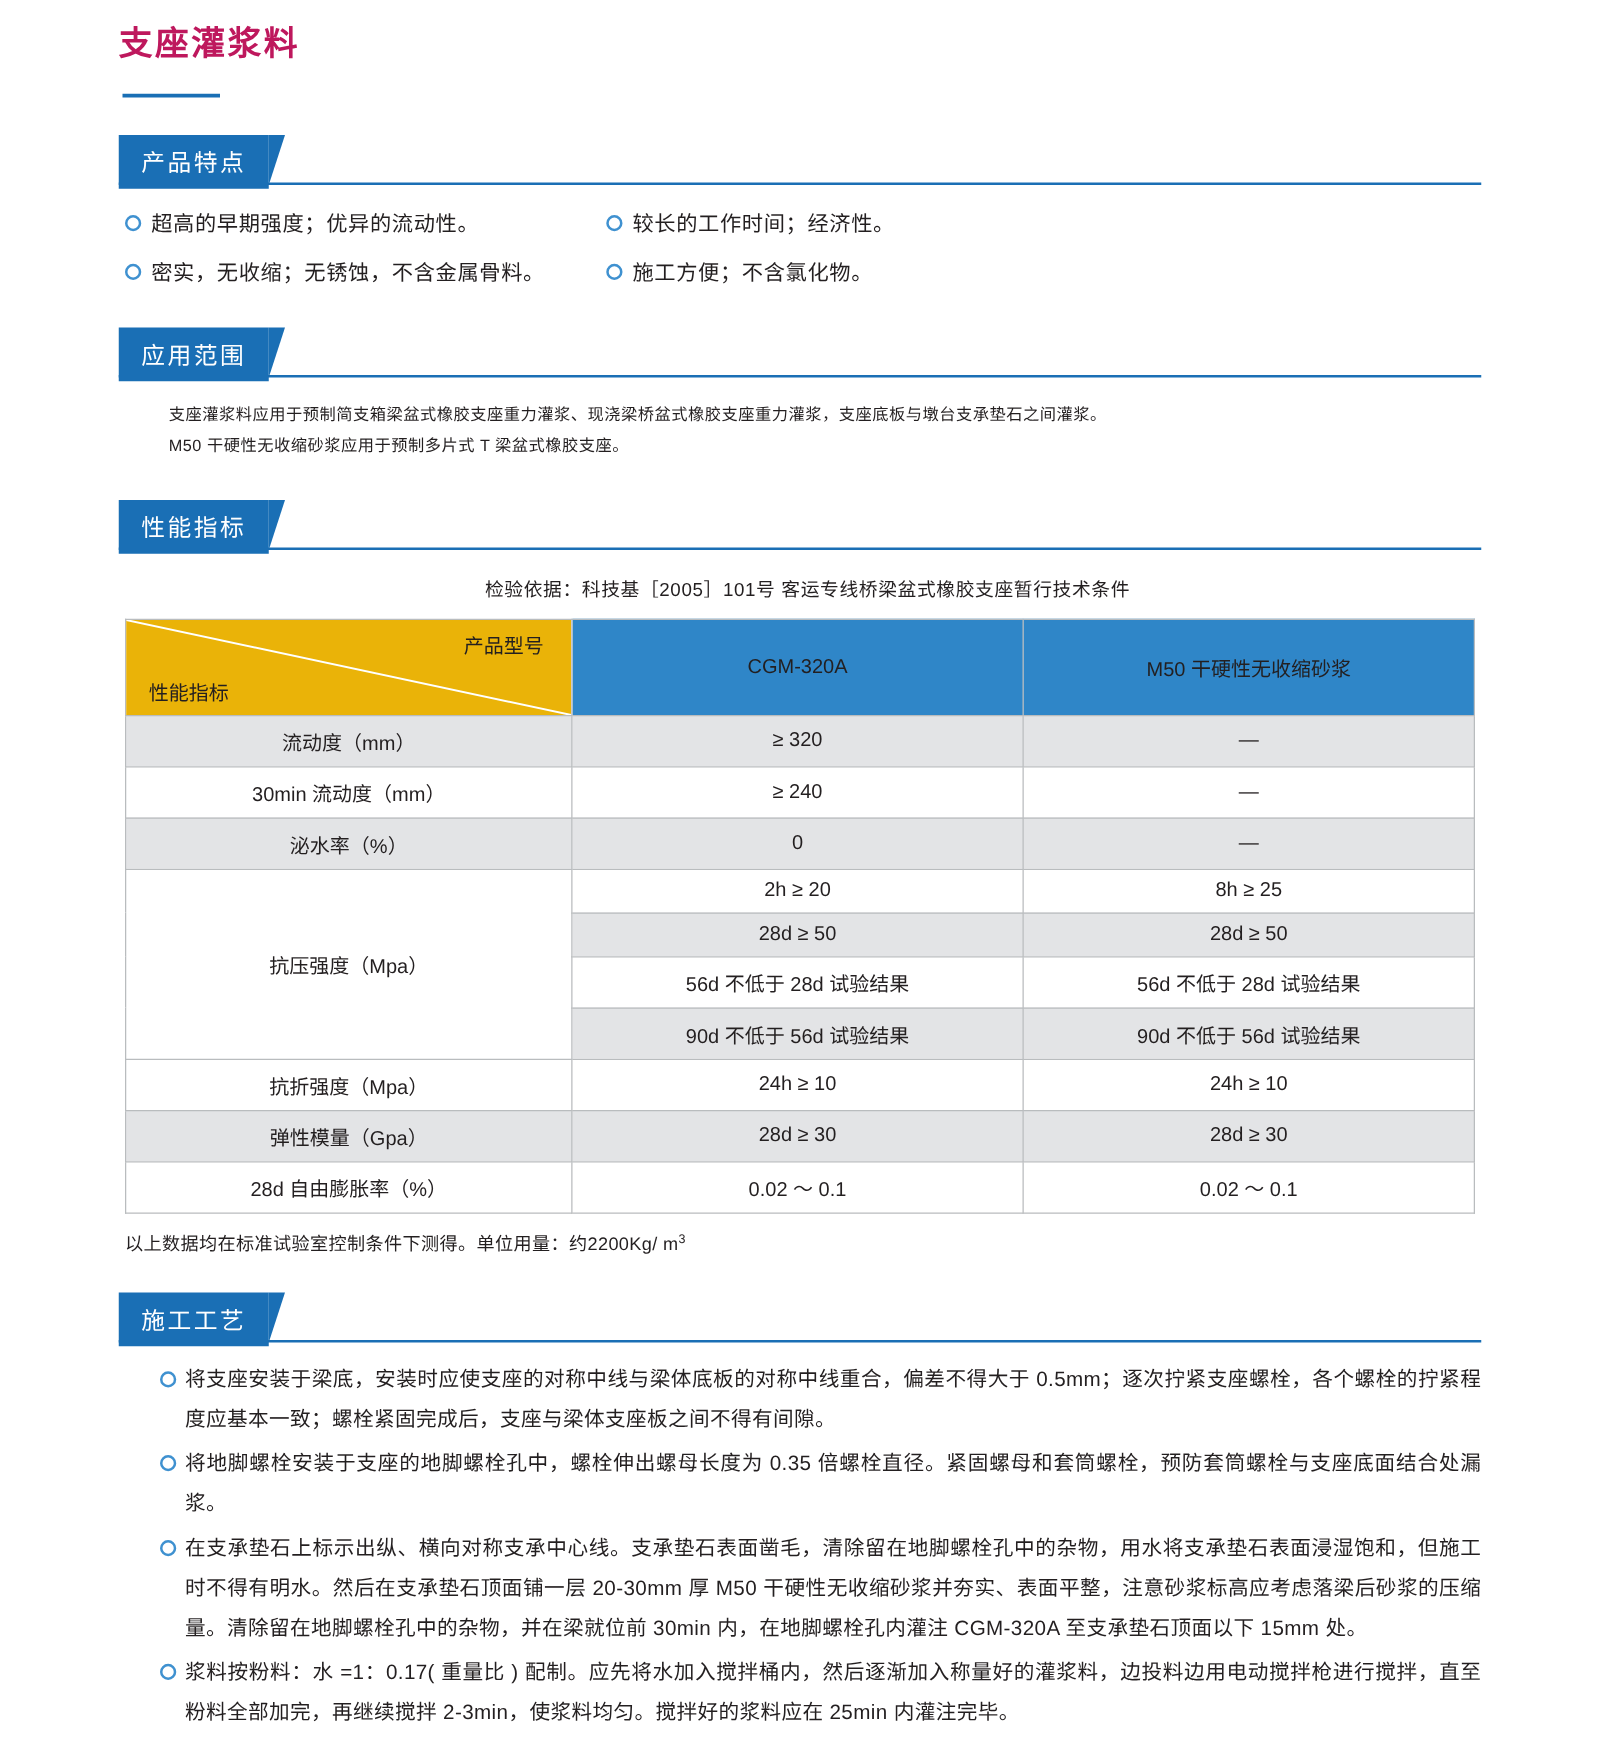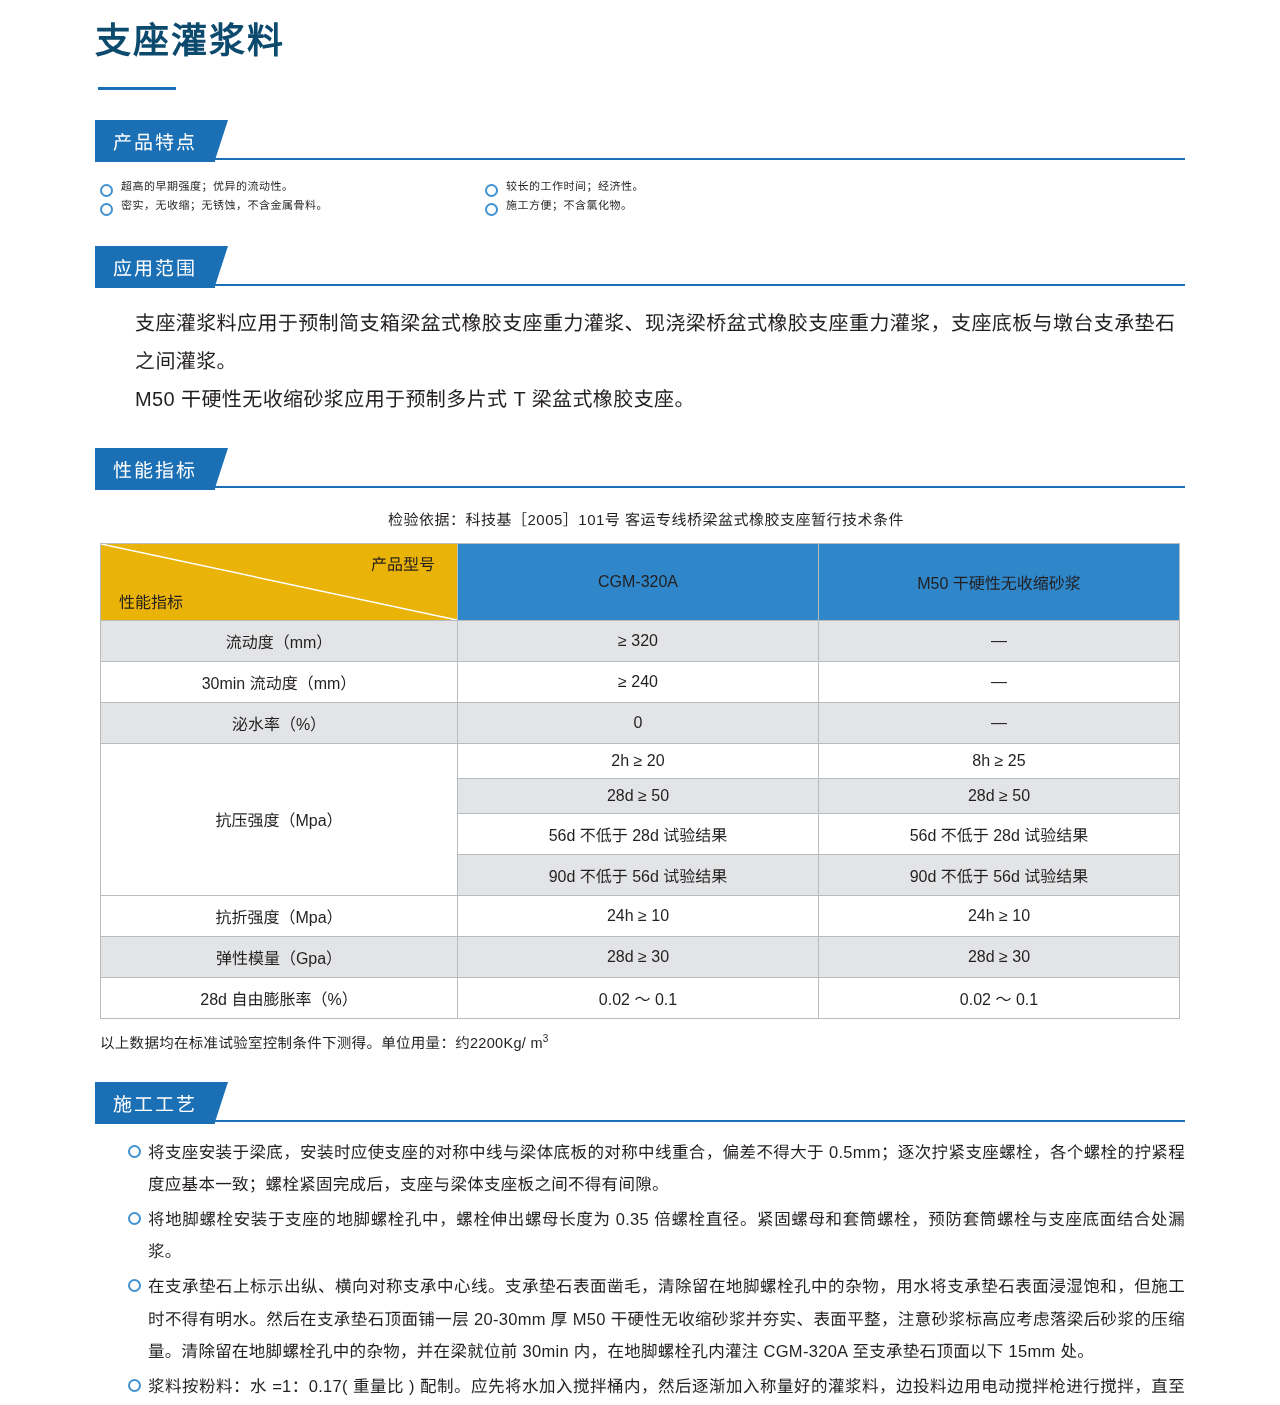--- a/index.html
+++ b/index.html
@@ -17,23 +17,23 @@
   .page {
     width: 1280px;
     min-height: 1405px;
     padding: 0;
     box-sizing: border-box;
     position: relative;
   }
 
   
   .page-title {
-    font-size: 36px;
+    font-size: 27px;
     font-weight: bold;
-    color: #0c4a6e;
+    color: #be185d;
     letter-spacing: 2px;
     margin: 18px 0 0 95px;
     line-height: 1.3;
   }
   .title-rule {
     width: 78px;
     height: 3px;
     background: #1a6fb5;
     margin: 22px 0 0 98px;
   }
@@ -78,21 +78,22 @@
     background: #1a6fb5;
     z-index: 1;
   }
 
   
   .features {
     margin: 18px 0 0 100px;
     width: 1080px;
     display: grid;
     grid-template-columns: 385px auto;
-    font-size: 11px;
+    row-gap: 12px;
+    font-size: 17px;
   }
   .bullet-item {
     display: flex;
     align-items: flex-start;
     line-height: 1.6;
   }
   .ring {
     flex: 0 0 auto;
     width: 13px;
     height: 13px;
@@ -102,21 +103,21 @@
     box-sizing: border-box;
   }
   .bullet-text {
     letter-spacing: 0.5px;
   }
 
   
   .para-block {
     margin: 18px 0 0 135px;
     width: 1045px;
-    font-size: 20px;
+    font-size: 13px;
     line-height: 1.9;
     letter-spacing: 0.4px;
   }
 
   
   .table-note {
     text-align: center;
     font-size: 15px;
     margin: 20px 0 14px 0;
     color: #231f20;

